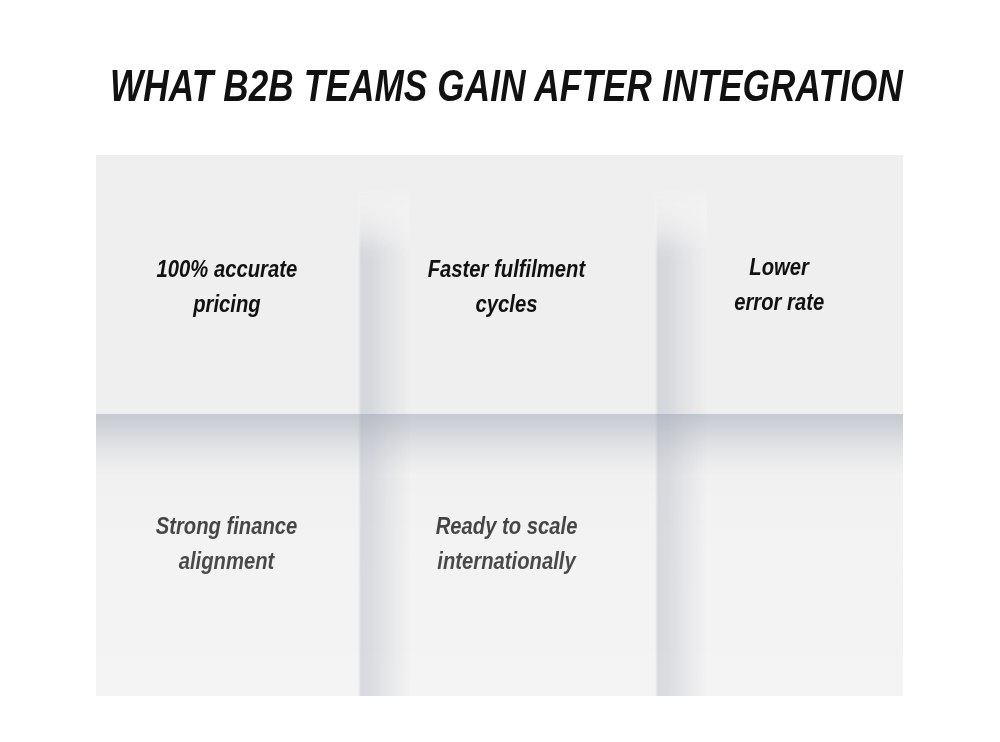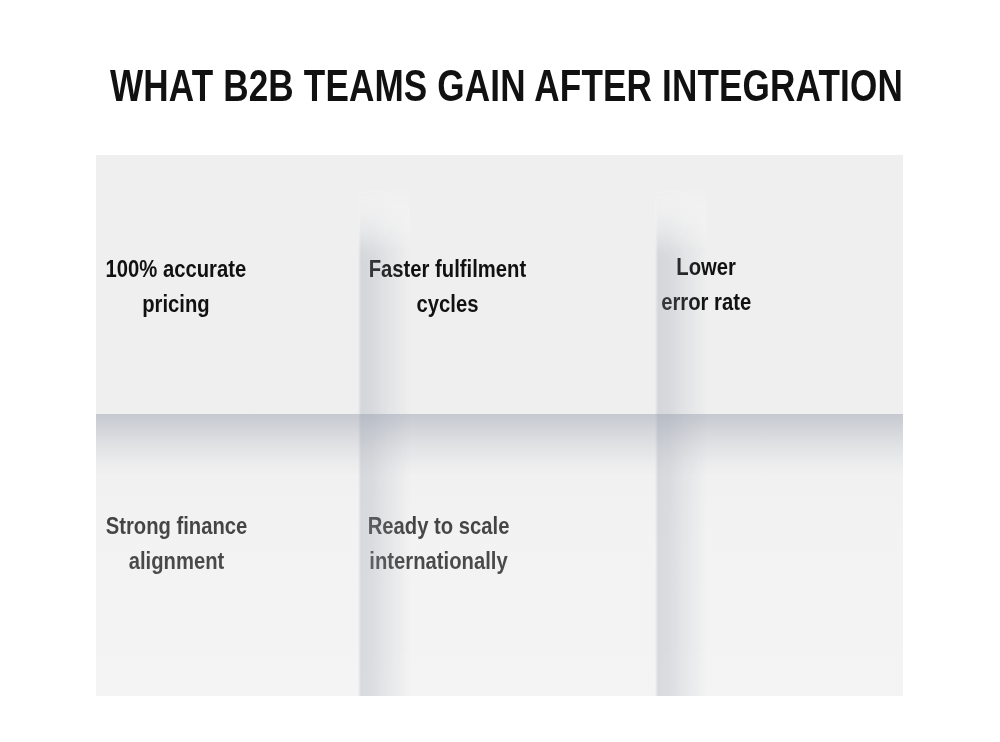--- a/index.html
+++ b/index.html
@@ -13,20 +13,21 @@
     background: #ffffff;
     font-family: "Liberation Sans", sans-serif;
     overflow: hidden;
     position: relative;
   }
 
   .slide {
     position: absolute;
     inset: 0;
     background: #ffffff;
+    font-style: italic;
   }
 
   
   .title {
     position: absolute;
     left: 0;
     top: 60px;
     width: 1000px;
     text-align: center;
     font-family: "Liberation Sans Narrow", "Liberation Sans", sans-serif;
@@ -56,20 +57,21 @@
     position: absolute;
     inset: 0;
     display: grid;
     grid-template-columns: 262px 297px 248px;
     grid-template-rows: 259px 282px;
   }
 
   .cell {
     position: relative;
     display: flex;
+    justify-content: center;
   }
 
   .cell-text {
     font-family: "Liberation Sans Narrow", "Liberation Sans", sans-serif;
     font-size: 23px;
     line-height: 35px;
     font-weight: bold;
     color: #111111;
     text-align: center;
     transform: scaleX(0.88);

